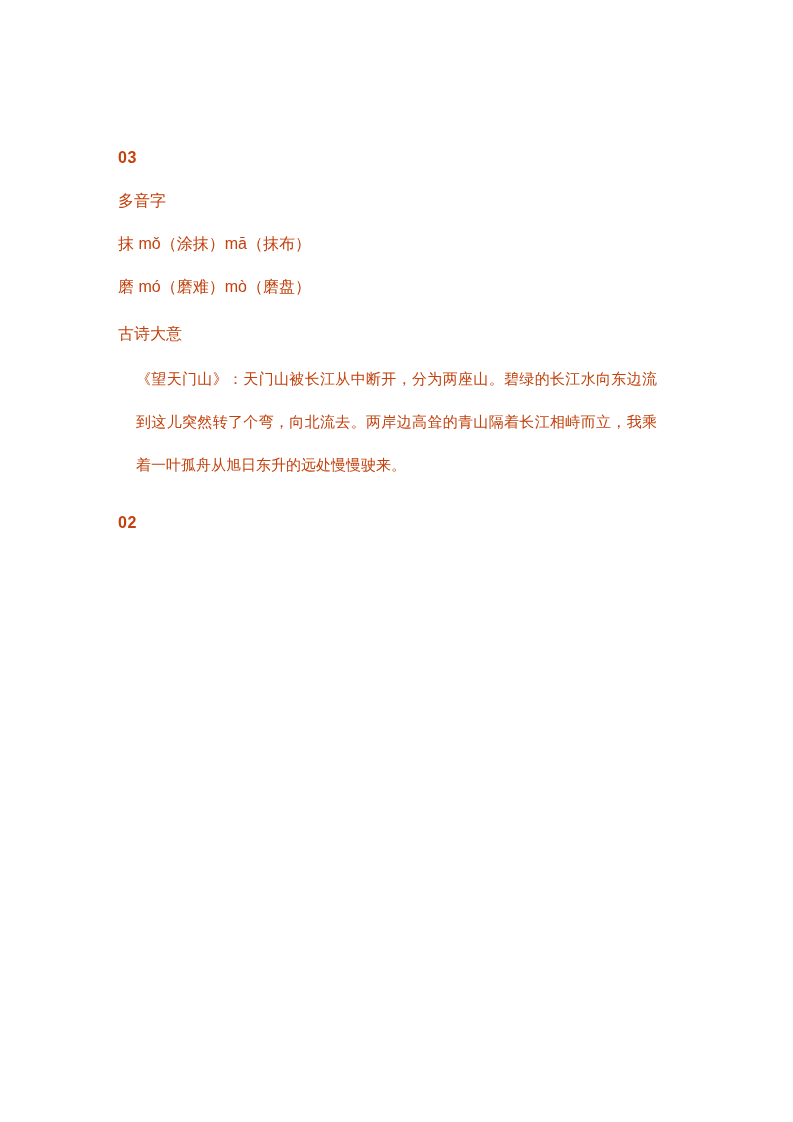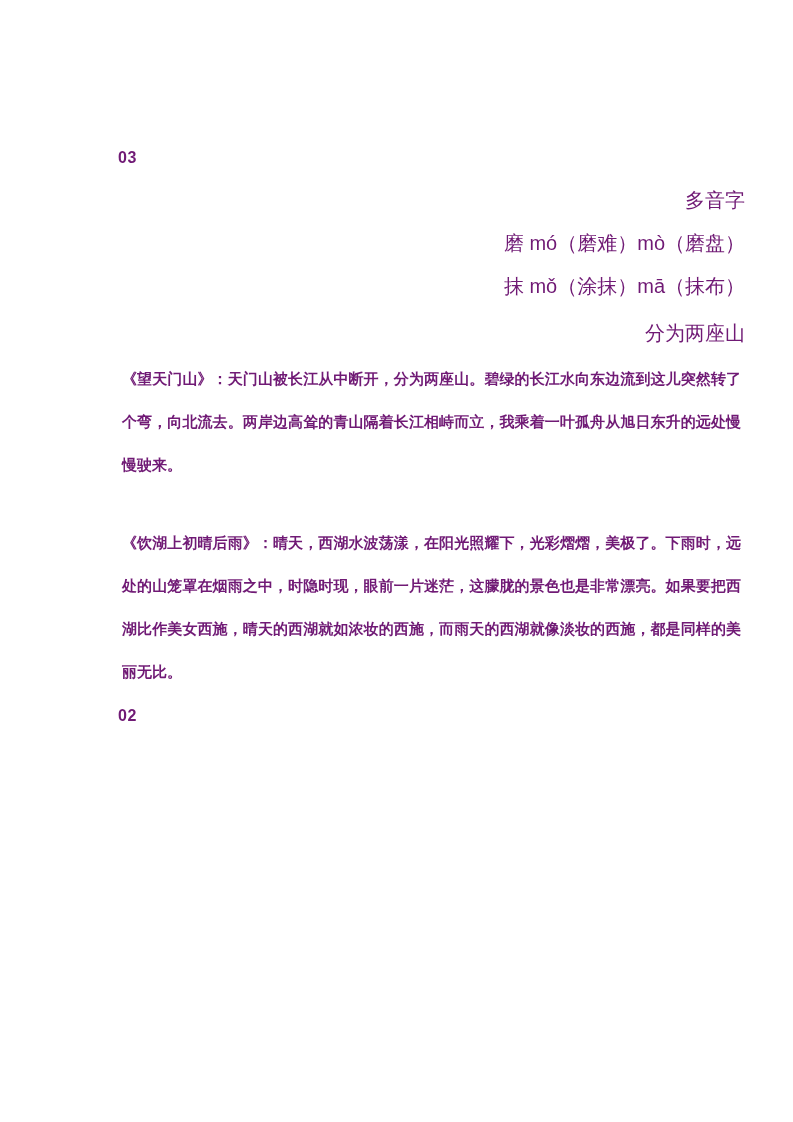--- a/index.html
+++ b/index.html
@@ -5,68 +5,65 @@
   html, body {
     margin: 0;
     padding: 0;
     background: #ffffff;
   }
   .page {
     position: relative;
     width: 793px;
     height: 1122px;
     box-sizing: border-box;
-    padding: 136px 48px 0 118px;
+    padding: 136px 118px 0 118px;
     background: #ffffff;
-    color: #701a75;
+    color: #c2410c;
     font-family: "Liberation Sans", sans-serif;
     overflow: hidden;
   }
   .sec-number {
     font-size: 16px;
     font-weight: 700;
     line-height: 43px;
     letter-spacing: 0.5px;
   }
   .text-line {
-    font-size: 20px;
+    font-size: 16px;
     line-height: 43px;
     white-space: nowrap;
-    text-align: right;
   }
   .para {
     font-size: 15px;
     line-height: 43px;
-    margin: 4px;
+    margin: 18px;
     text-align: justify;
     text-align-last: left;
-    font-weight: bold;
   }
   .para-first { margin-top: 2px; }
   .para-next  { margin-top: 35px; }
   .mt-sec     { margin-top: 31px; }
   .mt-title   { margin-top: 4px; }
   .mt-last    { margin-top: -3px; }
 </style>
 </head>
 <body>
 
 <div class="page">
 
   <div class="sec-number">03</div>
 
   <div class="text-line">多音字</div>
 
+  <div class="text-line">抹 mǒ（涂抹）mā（抹布）</div>
+
   <div class="text-line">磨 mó（磨难）mò（磨盘）</div>
 
-  <div class="text-line">抹 mǒ（涂抹）mā（抹布）</div>
 
-
-  <div class="text-line mt-title">分为两座山</div>
+  <div class="text-line mt-title">古诗大意</div>
 
   <p class="para para-first">《望天门山》：天门山被长江从中断开，分为两座山。碧绿的长江水向东边流到这儿突然转了个弯，向北流去。两岸边高耸的青山隔着长江相峙而立，我乘着一叶孤舟从旭日东升的远处慢慢驶来。</p>
 
-  <p class="para para-next">《饮湖上初晴后雨》：晴天，西湖水波荡漾，在阳光照耀下，光彩熠熠，美极了。下雨时，远处的山笼罩在烟雨之中，时隐时现，眼前一片迷茫，这朦胧的景色也是非常漂亮。如果要把西湖比作美女西施，晴天的西湖就如浓妆的西施，而雨天的西湖就像淡妆的西施，都是同样的美丽无比。</p>
 
 
   <div class="sec-number mt-last">02</div>
 
 </div>
 
 </body></html>

